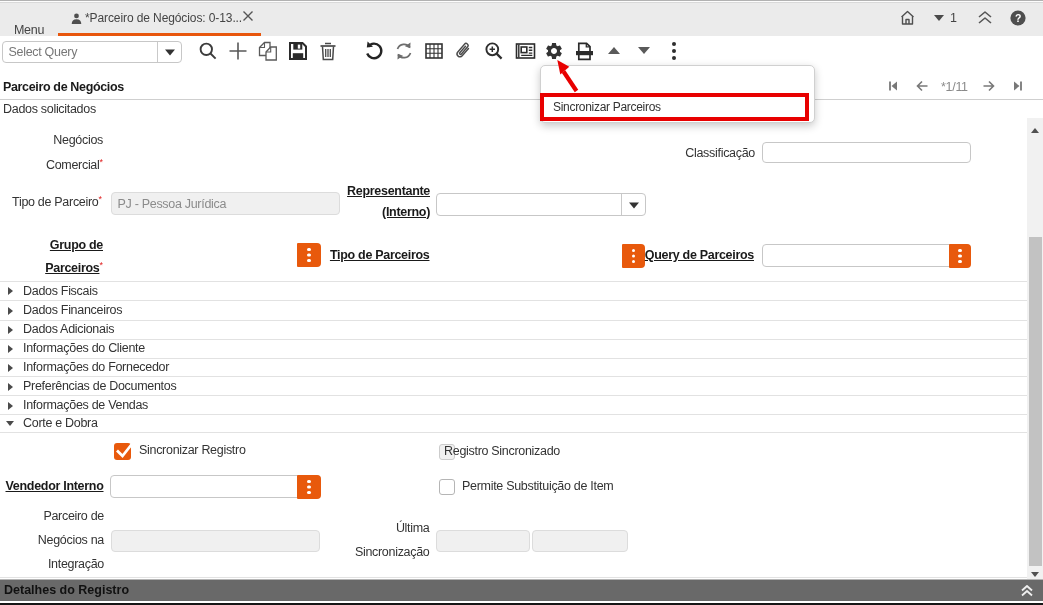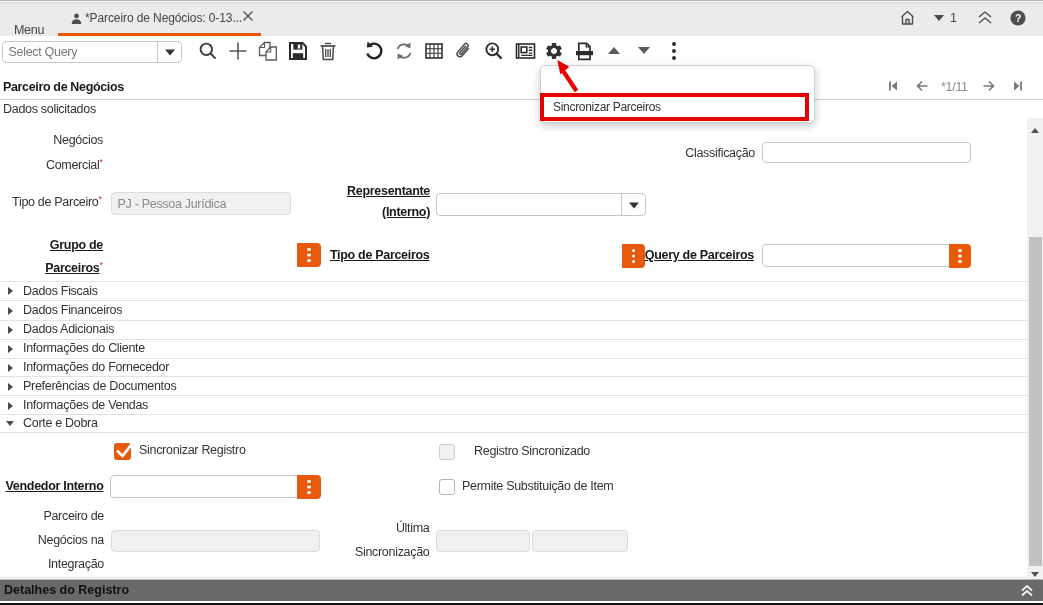--- a/index.html
+++ b/index.html
@@ -167,21 +167,21 @@
 </svg>
 <div class="hline" style="top:99px;width:1043px;background:#cfcfcf;"></div>
 <div class="lbl" style="left:3px;top:101.5px;">Dados solicitados</div>
 
 <div class="lbl rt" style="right:940px;top:132.5px;">Negócios</div>
 <div class="lbl rt" style="right:940px;top:156.5px;">Comercial<span class="red">*</span></div>
 <div class="lbl rt" style="right:288px;top:145.5px;">Classificação</div>
 <div class="inp" style="left:762px;top:142px;width:209px;height:21px;"></div>
 
 <div class="lbl rt" style="right:941px;top:193.5px;">Tipo de Parceiro<span class="red">*</span></div>
-<div class="inp dis" style="left:111px;top:192px;width:180px;height:23px;">
+<div class="inp dis" style="left:111px;top:192px;width:229px;height:23px;">
  <div class="txt">PJ - Pessoa Jurídica</div>
 </div>
 <div class="lbl rt ul" style="right:613px;top:183.5px;">Representante</div>
 <div class="lbl rt ul" style="right:613px;top:204.5px;">(Interno)</div>
 <div class="inp" style="left:436px;top:193px;width:210px;height:23px;">
       <div class="combo-arrow"></div>
     </div>
 
 <div class="lbl rt" style="right:940px;top:237.5px;"><span class="ul">Grupo de</span></div>
 <div class="lbl rt" style="right:940px;top:260px;"><span class="ul">Parceiros</span><span class="red">*</span></div>
@@ -217,21 +217,21 @@
 <div class="tri-d" style="left:6px;top:421px;"></div>
 <div class="lbl" style="left:23px;top:415.5px;">Corte e Dobra</div>
 <div class="hline" style="top:431.5px;width:1027px;"></div>
 
 <div class="cb" style="left:114px;top:443px;width:17px;height:17px;background:#e8590c;"></div>
 <svg class="abs" style="left:114px;top:438px;" width="22" height="22" viewBox="0 0 22 22">
  <path d="M3 12.5 L8.5 18 L19.5 4" stroke="#fff" stroke-width="2.8" fill="none"></path>
 </svg>
 <div class="lbl" style="left:139px;top:442.5px;">Sincronizar Registro</div>
 <div class="cb" style="left:439px;top:444px;background:#f0f0f0;border:1px solid #ccc;"></div>
-<div class="lbl" style="left:474px;top:444px;">Registro Sincronizado</div>
+<div class="lbl" style="left:444px;top:444px;">Registro Sincronizado</div>
 
 <div class="lbl rt ul" style="right:939.5px;top:479px;">Vendedor Interno</div>
 <div class="inp" style="left:110px;top:475px;width:211px;height:23px;"></div>
 <div class="obtn" style="left:297px;top:474.5px;"></div>
 <div class="cb" style="left:439px;top:479px;background:#fff;border:1px solid #b5b5b5;"></div>
 <div class="lbl" style="left:462px;top:478.5px;">Permite Substituição de Item</div>
 
 <div class="lbl rt" style="right:939px;top:509px;">Parceiro de</div>
 <div class="lbl rt" style="right:939px;top:533px;">Negócios na</div>
 <div class="lbl rt" style="right:939px;top:557px;">Integração</div>

